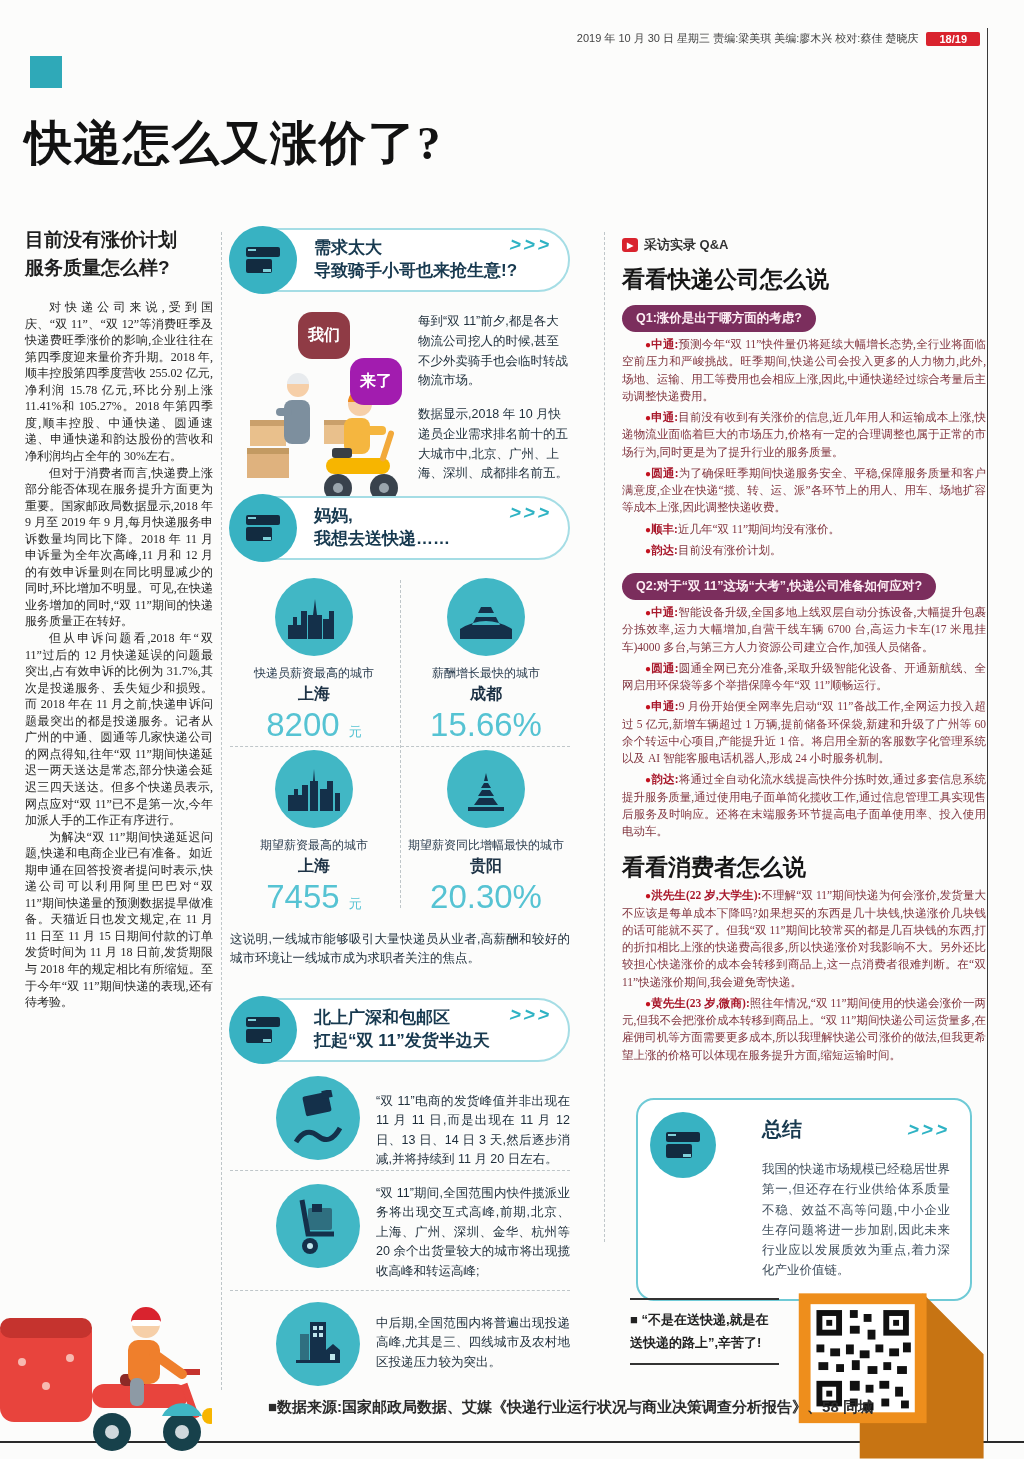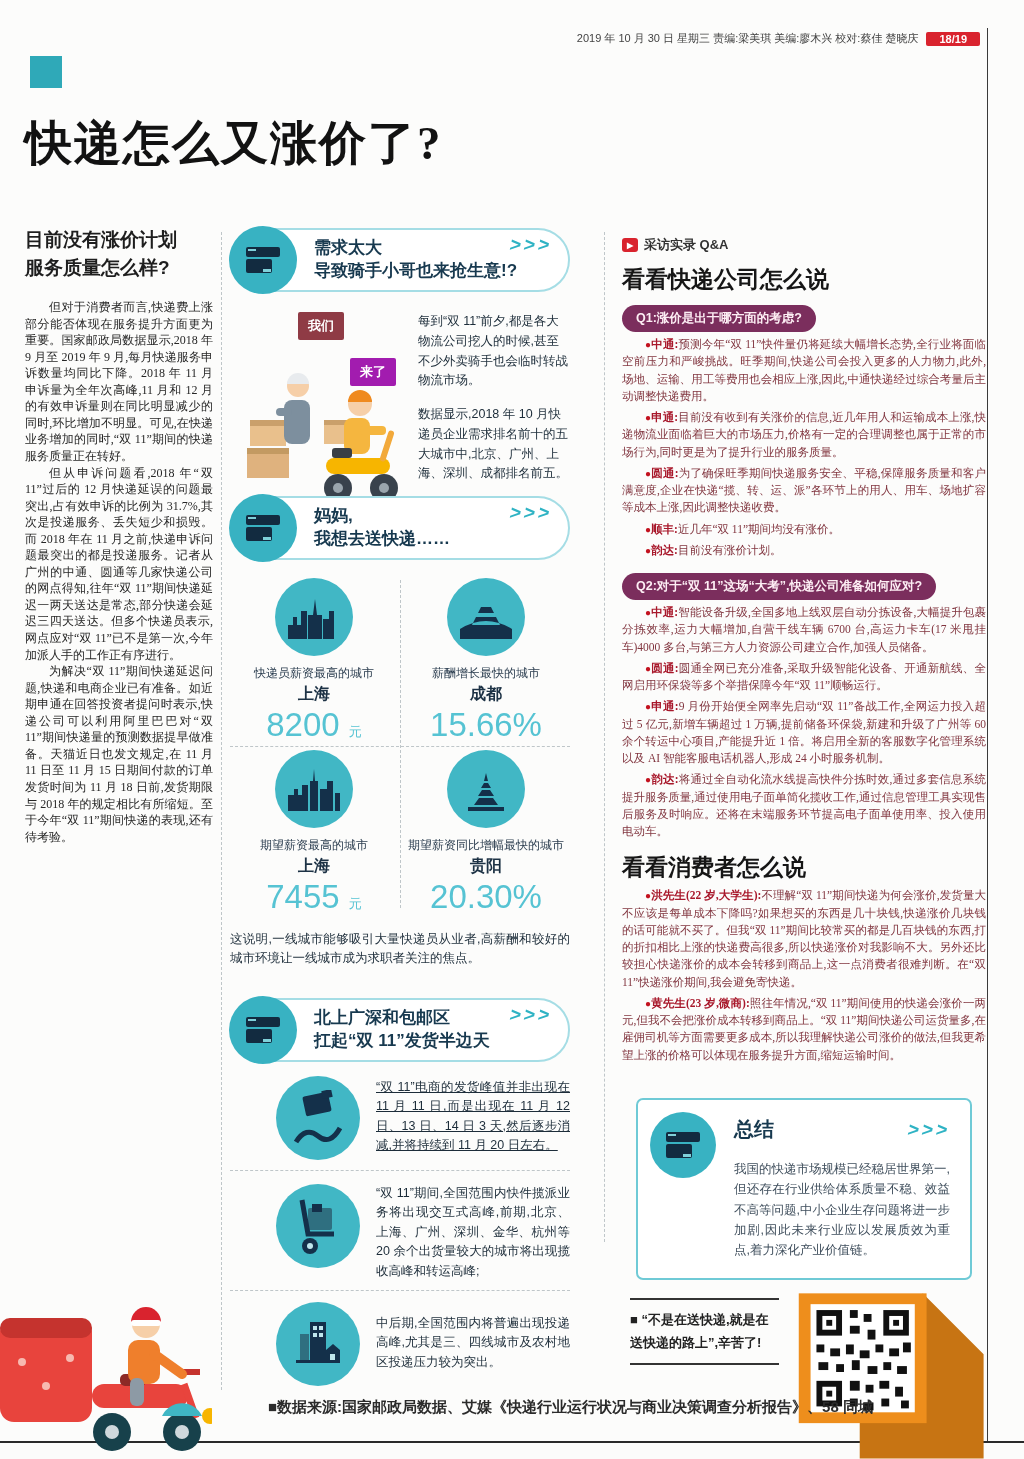--- a/index.html
+++ b/index.html
@@ -23,21 +23,21 @@
   .mid-col{position:absolute;left:230px;top:228px;width:342px;height:1170px;}
   .hdr{position:absolute;left:0;width:340px;height:64px;background:#fff;border:2px solid #a5dde5;
        border-radius:36px;box-sizing:border-box;}
   .hdr-circle{position:absolute;left:-3px;top:-4px;width:68px;height:68px;border-radius:50%;
               background:#38b2c2;display:flex;align-items:center;justify-content:center;}
   .hdr-title{position:absolute;left:82px;top:50%;transform:translateY(-50%);
              font-weight:bold;color:#17394f;font-size:17px;line-height:1.35;}
   .arrows{position:absolute;right:16px;top:4px;color:#2fb3c4;font-weight:bold;font-size:19px;
           letter-spacing:3px;transform:skewX(-12deg);}
   .illus1{position:absolute;left:2px;top:70px;width:180px;height:218px;}
-  .bubble{position:absolute;color:#fff;font-weight:bold;font-size:13px;padding:5px 10px;border-radius:2px;}
+  .bubble{position:absolute;color:#fff;font-weight:bold;font-size:16px;padding:13px 10px;border-radius:14px;}
   .bubble.b1{left:66px;top:14px;background:#8f3b45;}
   .bubble.b2{left:118px;top:60px;background:#a21caf;}
   .sec1-text{position:absolute;left:188px;top:84px;width:152px;font-size:12.5px;color:#1d2d3a;line-height:1.58;}
   .sec1-text p{margin:0 0 14px 0;}
   .stat-cell{position:absolute;width:168px;text-align:center;}
   .stat-circle{width:78px;height:78px;border-radius:50%;background:#41b7c5;margin:0 auto;
                display:flex;align-items:center;justify-content:center;overflow:hidden;}
   .stat-label{margin-top:9px;font-size:12px;color:#2c3e50;}
   .stat-city{font-size:16px;font-weight:bold;color:#1d3245;margin-top:2px;}
   .stat-value{font-size:33px;color:#56c3d3;margin-top:1px;}
@@ -58,21 +58,21 @@
   .play-icon{display:inline-flex;width:16px;height:14px;background:#d9232e;border-radius:3px;
              color:#fff;font-size:8px;align-items:center;justify-content:center;}
   .qa-h{font-size:23px;font-weight:bold;color:#161616;margin:10px 0 0 0;}
   .qpill{display:inline-block;margin-top:10px;background:#7b2e5d;color:#fdeef4;font-weight:bold;
          font-size:12.5px;padding:5px 14px;border-radius:999px;white-space:nowrap;}
   .ans{margin:4px 0;font-family:"Liberation Serif",serif;font-size:11.5px;line-height:1.5;
        color:#81353f;text-align:justify;text-indent:2em;}
   .ans b{color:#a8182b;}
   .bullet-icon{color:#c3121f;font-size:10px;}
   .summary-box{position:absolute;left:14px;top:862px;width:336px;border:2px solid #6fcad6;
-               border-radius:7px;background:#fff;box-sizing:border-box;padding:16px 20px 18px 8px;min-height:168px;}
+               border-radius:18px;background:#fff;box-sizing:border-box;padding:16px 20px 18px 36px;min-height:168px;}
   .summary-circle{position:absolute;left:12px;top:12px;width:66px;height:66px;border-radius:50%;
                   background:#38b2c2;display:flex;align-items:center;justify-content:center;}
   .summary-title{margin-left:88px;font-size:20px;font-weight:bold;color:#17394f;display:flex;align-items:center;}
   .summary-title .arrows{position:static;margin-left:auto;}
   .summary-text{margin:16px 0 0 88px;font-size:12.5px;color:#3f4e5c;line-height:1.62;text-align:justify;}
   .qr-row{position:absolute;left:8px;top:1048px;width:356px;display:flex;}
   .qr-note{width:152px;margin-top:8px;}
   .qr-note hr{border:none;border-top:2px solid #333;margin:6px 0;}
   .qr-note p{margin:8px 0;font-size:13px;font-weight:bold;color:#222;line-height:1.8;}
   .footer-src{position:absolute;left:268px;top:1398px;font-size:15px;font-weight:bold;color:#2b2b2b;}
@@ -95,20 +95,21 @@
   <div class="dash-v" style="left:221px;top:232px;height:1158px;"></div>
   <div class="dash-v" style="left:604px;top:232px;height:1010px;"></div>
 
   <h1 class="main-title">快递怎么又涨价了?</h1>
 
   <div class="left-col">
     <h2 class="left-sub">
       <span>目前没有涨价计划</span><br>
       <span>服务质量怎么样?</span>
     </h2>
+    <p>对快递公司来说,受到国庆、“双 11”、“双 12”等消费旺季及快递费旺季涨价的影响,企业往往在第四季度迎来量价齐升期。2018 年,顺丰控股第四季度营收 255.02 亿元,净利润 15.78 亿元,环比分别上涨 11.41%和 105.27%。2018 年第四季度,顺丰控股、中通快递、圆通速递、申通快递和韵达股份的营收和净利润均占全年的 30%左右。</p>
     <p>但对于消费者而言,快递费上涨部分能否体现在服务提升方面更为重要。国家邮政局数据显示,2018 年 9 月至 2019 年 9 月,每月快递服务申诉数量均同比下降。2018 年 11 月申诉量为全年次高峰,11 月和 12 月的有效申诉量则在同比明显减少的同时,环比增加不明显。可见,在快递业务增加的同时,“双 11”期间的快递服务质量正在转好。</p>
     <p>但从申诉问题看,2018 年“双 11”过后的 12 月快递延误的问题最突出,占有效申诉的比例为 31.7%,其次是投递服务、丢失短少和损毁。而 2018 年在 11 月之前,快递申诉问题最突出的都是投递服务。记者从广州的中通、圆通等几家快递公司的网点得知,往年“双 11”期间快递延迟一两天送达是常态,部分快递会延迟三四天送达。但多个快递员表示,网点应对“双 11”已不是第一次,今年加派人手的工作正有序进行。</p>
     <p>为解决“双 11”期间快递延迟问题,快递和电商企业已有准备。如近期申通在回答投资者提问时表示,快递公司可以利用阿里巴巴对“双 11”期间快递量的预测数据提早做准备。天猫近日也发文规定,在 11 月 11 日至 11 月 15 日期间付款的订单发货时间为 11 月 18 日前,发货期限与 2018 年的规定相比有所缩短。至于今年“双 11”期间快递的表现,还有待考验。</p>
   </div>
 
   <div class="mid-col">
 
     <div class="hdr" style="top:0;">
       <div class="hdr-circle">
         <svg width="36" height="28" viewBox="0 0 36 28">
@@ -241,21 +242,21 @@
     </div>
 
     <div class="item" style="top:848px;">
       <div class="item-circle" style="top:0;">
         <svg width="52" height="56" viewBox="0 0 52 56">
             <rect x="12" y="4" width="26" height="20" rx="2" fill="#14304a" transform="rotate(-12 25 14)"></rect>
             <rect x="30" y="0" width="10" height="8" fill="#14304a" transform="rotate(-12 35 4)"></rect>
             <path d="M4,52 q10,-16 22,-6 t22,-8" stroke="#14304a" stroke-width="5" fill="none"></path>
           </svg>
       </div>
-      <div class="item-text" style="top:2px;text-decoration:underline;">“双 11”电商的发货峰值并非出现在 11 月 11 日,而是出现在 11 月 12 日、13 日、14 日 3 天,然后逐步消减,并将持续到 11 月 20 日左右。</div>
+      <div class="item-text" style="top:16px;">“双 11”电商的发货峰值并非出现在 11 月 11 日,而是出现在 11 月 12 日、13 日、14 日 3 天,然后逐步消减,并将持续到 11 月 20 日左右。</div>
     </div>
     <div class="mid-dash" style="top:942px;"></div>
 
     <div class="item" style="top:956px;">
       <div class="item-circle" style="top:0;">
         <svg width="52" height="56" viewBox="0 0 52 56">
             <rect x="16" y="10" width="24" height="22" rx="2" fill="#2f6f80"></rect>
             <rect x="20" y="6" width="10" height="8" fill="#14304a"></rect>
             <path d="M10,2 l6,34 h26" stroke="#14304a" stroke-width="5" fill="none"></path>
             <circle cx="18" cy="48" r="8" fill="#14304a"></circle>

